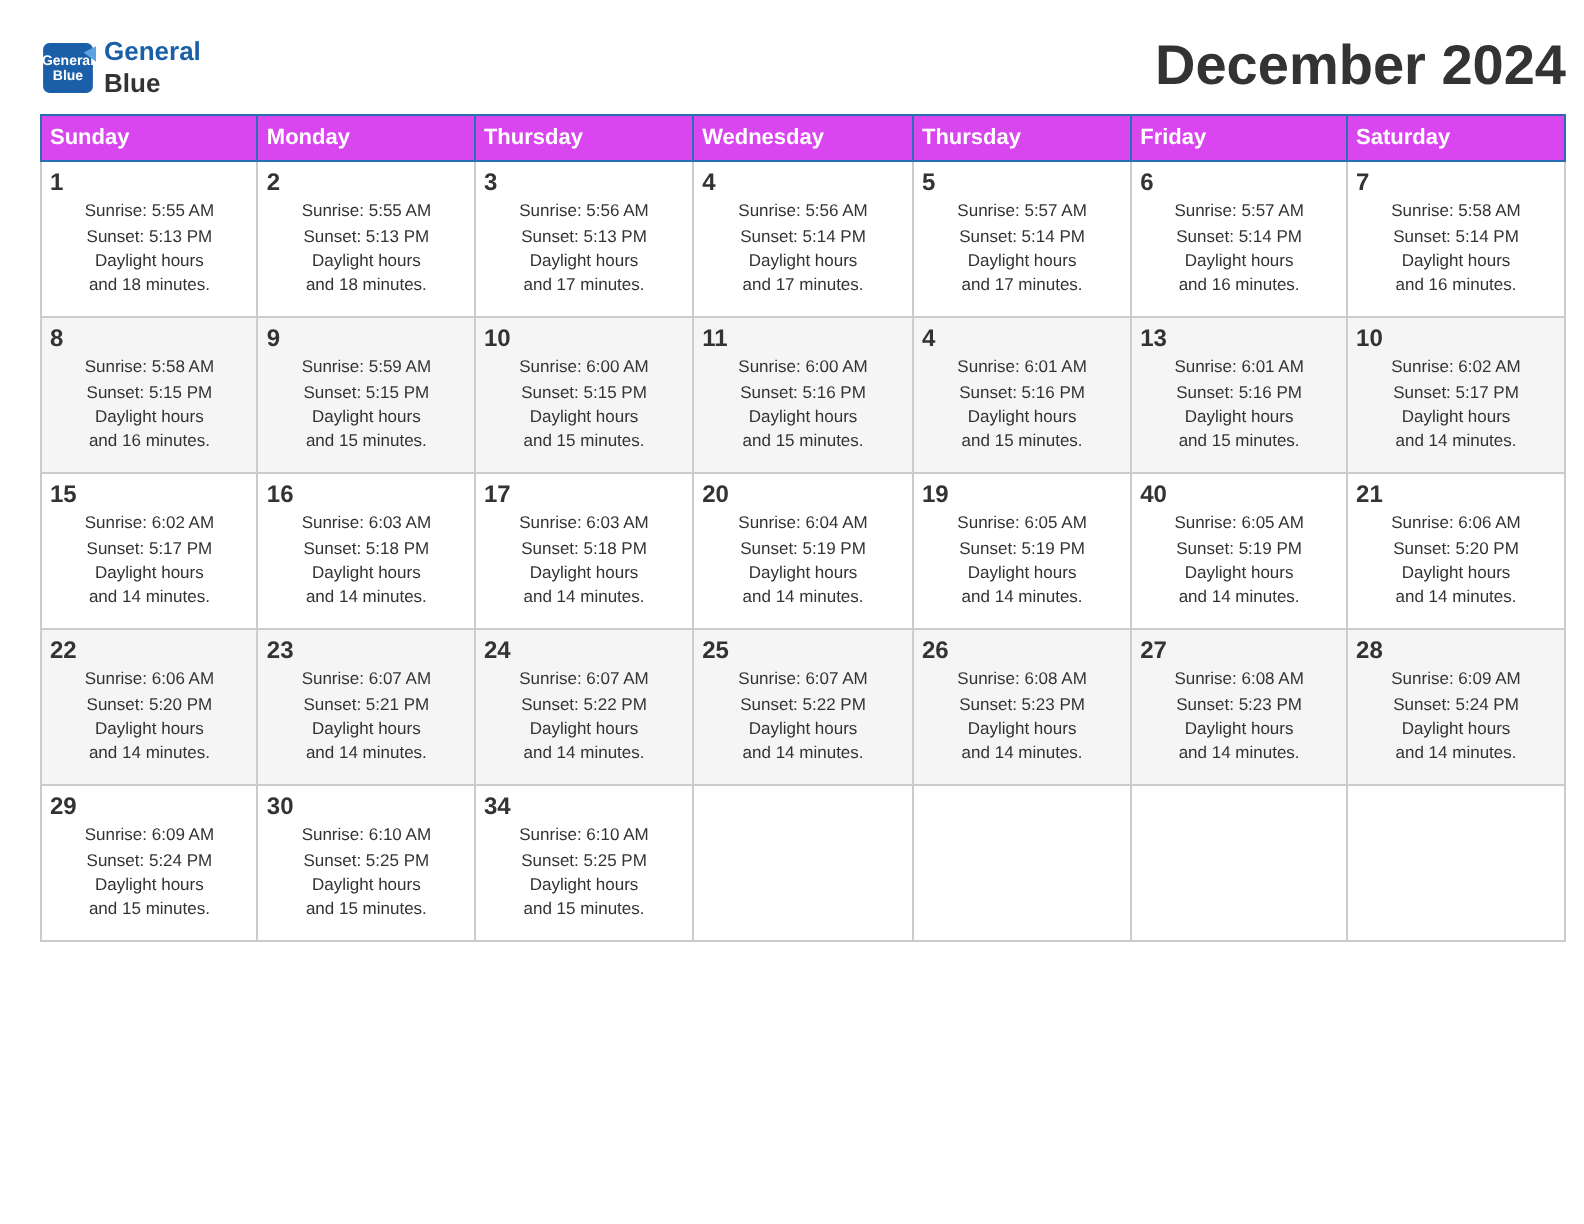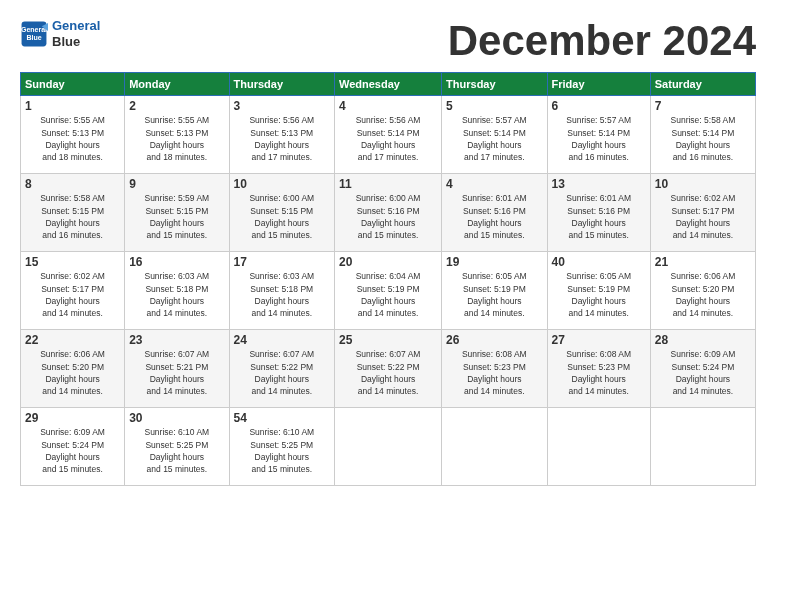--- a/index.html
+++ b/index.html
@@ -5,21 +5,21 @@
     * { margin: 0; padding: 0; box-sizing: border-box; }
     body {
       font-family: Arial, sans-serif;
       background: #fff;
       width: 792px;
       height: 612px;
       overflow: hidden;
     }
     .page {
       width: 792px;
-      padding: 18px 36px 10px 20px;
+      padding: 18px 9px 10px 20px;
     }
     .header-top {
       display: flex;
       justify-content: space-between;
       align-items: flex-start;
       margin-bottom: 4px;
     }
     .logo {
       display: flex;
       align-items: center;
@@ -34,38 +34,38 @@
     .logo-text .blue { color: #1a5fa8; }
     .logo-icon {
       width: 28px;
       height: 28px;
       margin-right: 2px;
     }
     .title-block {
       text-align: right;
     }
     .month-title {
-      font-size: 42px;
+      font-size: 28px;
       font-weight: bold;
       color: #333;
       line-height: 1.1;
     }
     .location {
       font-size: 13px;
       color: #555;
       margin-top: 2px;
     }
     .calendar {
       width: 100%;
       border-collapse: collapse;
       margin-top: 8px;
       font-size: 9.5px;
     }
     .calendar thead th {
-      background-color: #15803d;
+      background-color: #d946ef;
       color: white;
       padding: 5px 4px;
       text-align: left;
       font-size: 11px;
       font-weight: bold;
       border: 1px solid #2a6db5;
     }
     .calendar tbody td {
       border: 1px solid #ccc;
       vertical-align: top;
@@ -404,21 +404,21 @@
           <td>
         <span class="day-number">30</span>
         <div class="day-info">
           Sunrise: 6:10 AM<br>
           Sunset: 5:25 PM<br>
           Daylight hours<br>
           and 15 minutes.
         </div>
       </td>
           <td>
-        <span class="day-number">54</span>
+        <span class="day-number">34</span>
         <div class="day-info">
           Sunrise: 6:10 AM<br>
           Sunset: 5:25 PM<br>
           Daylight hours<br>
           and 15 minutes.
         </div>
       </td>
           <td class="empty-cell"></td>
           <td class="empty-cell"></td>
           <td class="empty-cell"></td>

